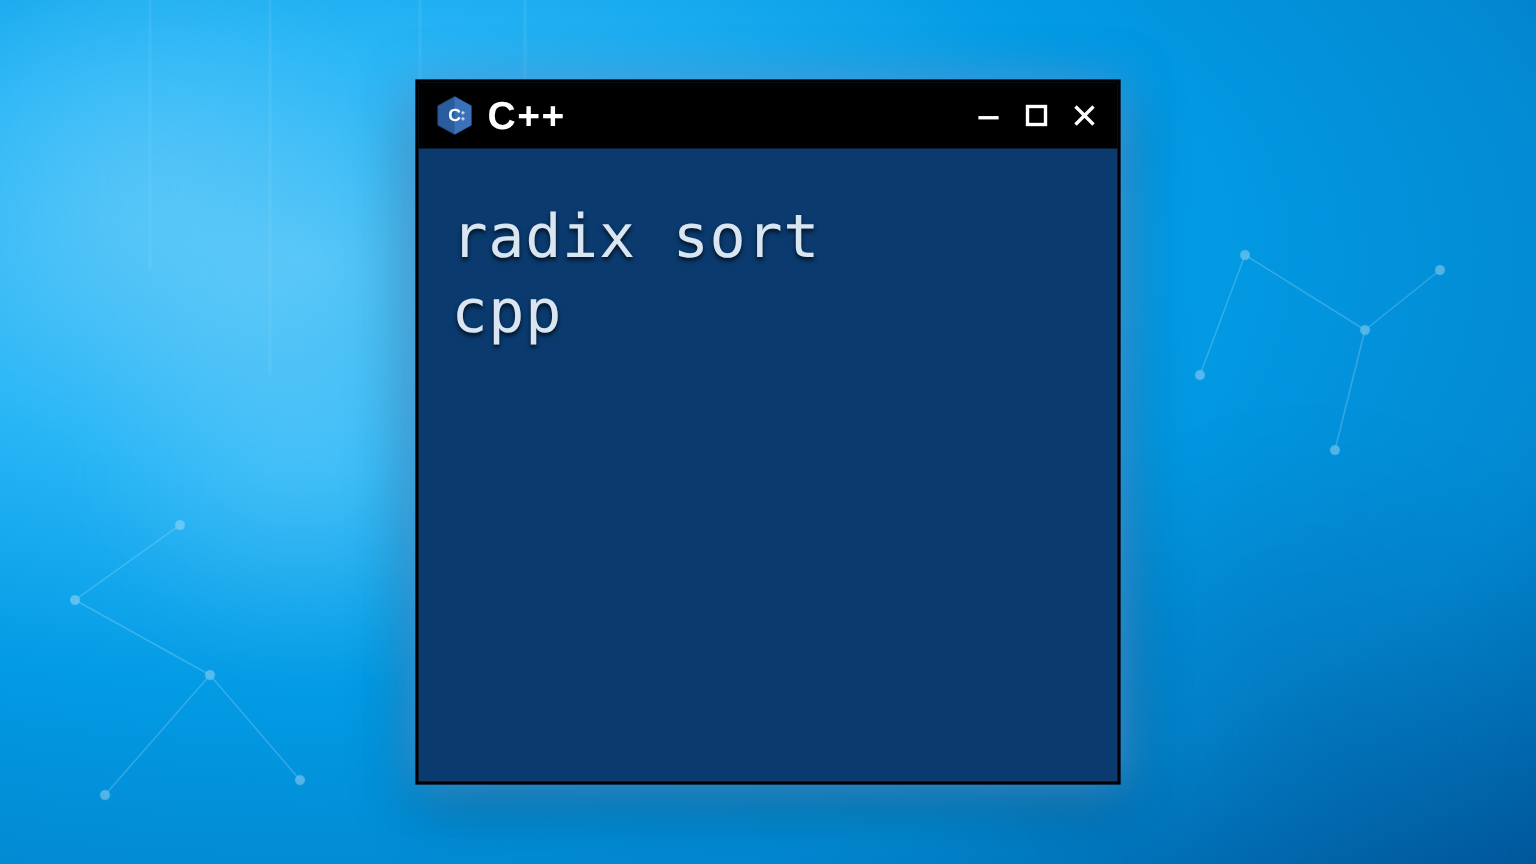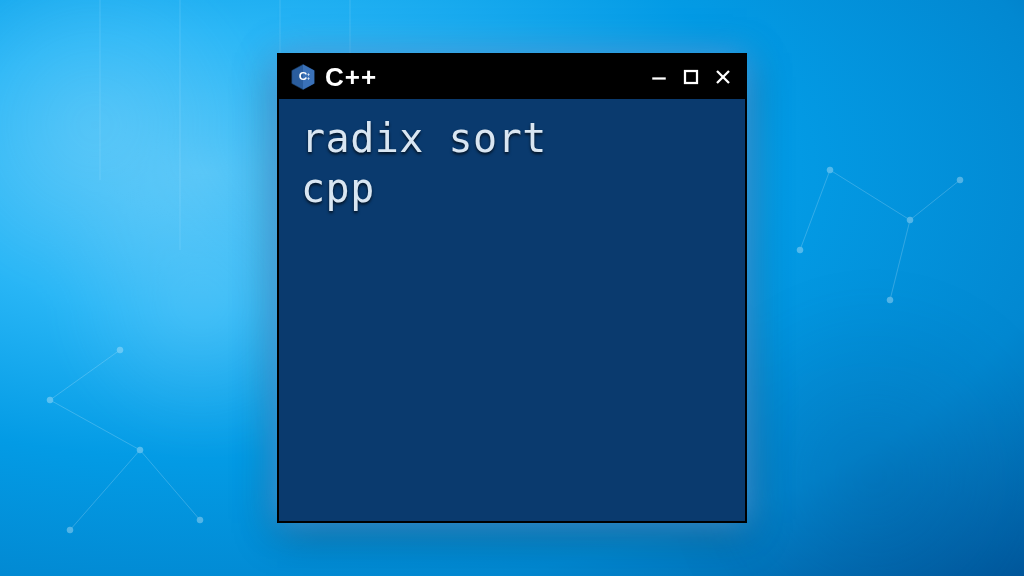--- a/index.html
+++ b/index.html
@@ -94,21 +94,21 @@
       user-select: none;
     }
     
     .ctrl svg {
       width: 18px;
       height: 18px;
     }
     
     .content {
       flex: 1;
-      padding: 14px 22px;
+      padding: 34px 22px;
       color: #d9e6f2;
       font-family: 'Consolas', 'DejaVu Sans Mono', 'Courier New', monospace;
       font-size: 40px;
       line-height: 1.25;
       white-space: pre-wrap;
       text-shadow: 0 2px 3px rgba(0,0,0,0.7);
       letter-spacing: 0.5px;
     }
   </style>
 </head>

